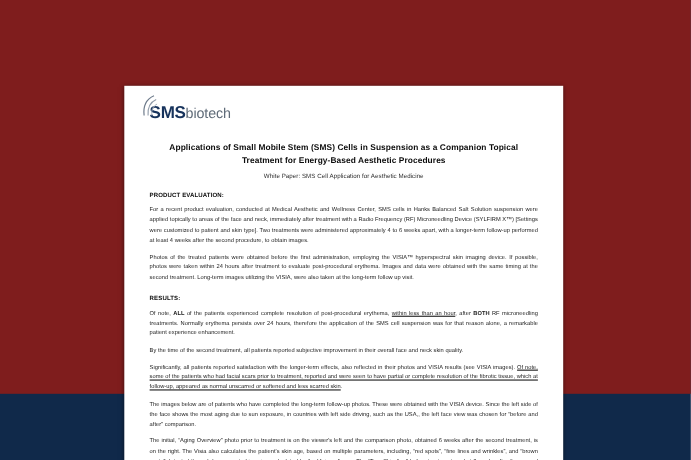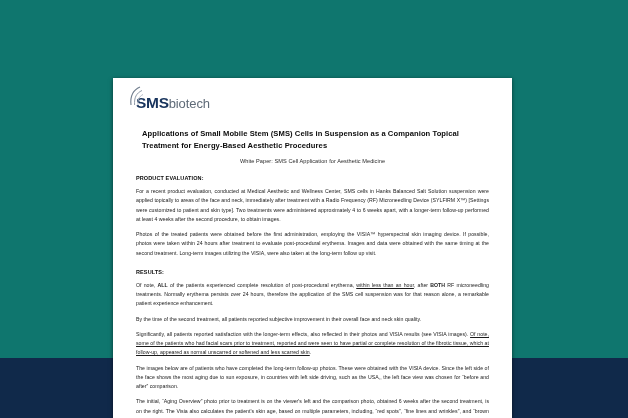--- a/index.html
+++ b/index.html
@@ -11,21 +11,21 @@
     height: 418px;
     overflow: hidden;
     background: #10294a;
     font-family: "Liberation Sans", sans-serif;
   }
   #viewer {
     position: absolute;
     left: 0; top: 0;
     width: 628px;
     height: 358px;
-    background: #0f766e;
+    background: #7f1d1d;
   }
   #page {
     position: absolute;
     left: 113px;
     top: 78px;
     width: 399px;
     height: 372px;
     background: #ffffff;
     box-shadow: 0 1px 4px rgba(0,0,0,0.55);
     overflow: hidden;
@@ -66,20 +66,21 @@
   .logo-biotech {
     font-family: "Liberation Sans", sans-serif;
     font-weight: normal;
     font-size: 13px;
     letter-spacing: -0.1px;
     color: #5f6b78;
   }
 
   
   .doc-title {
+    text-align: center;
     font-size: 7.6px;
     font-weight: bold;
     color: #0c0c0c;
     line-height: 1.52;
     margin: 9px 6px 0 6px;
     letter-spacing: 0.01em;
   }
   .doc-subtitle {
     text-align: center;
     font-size: 5.6px;

